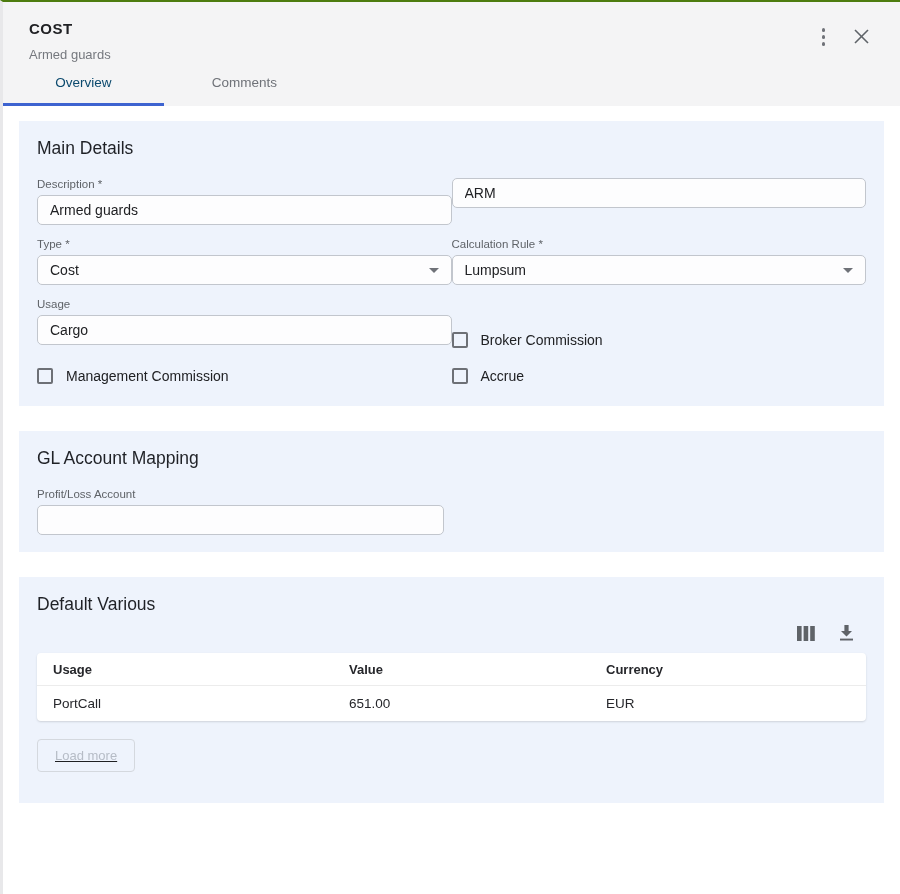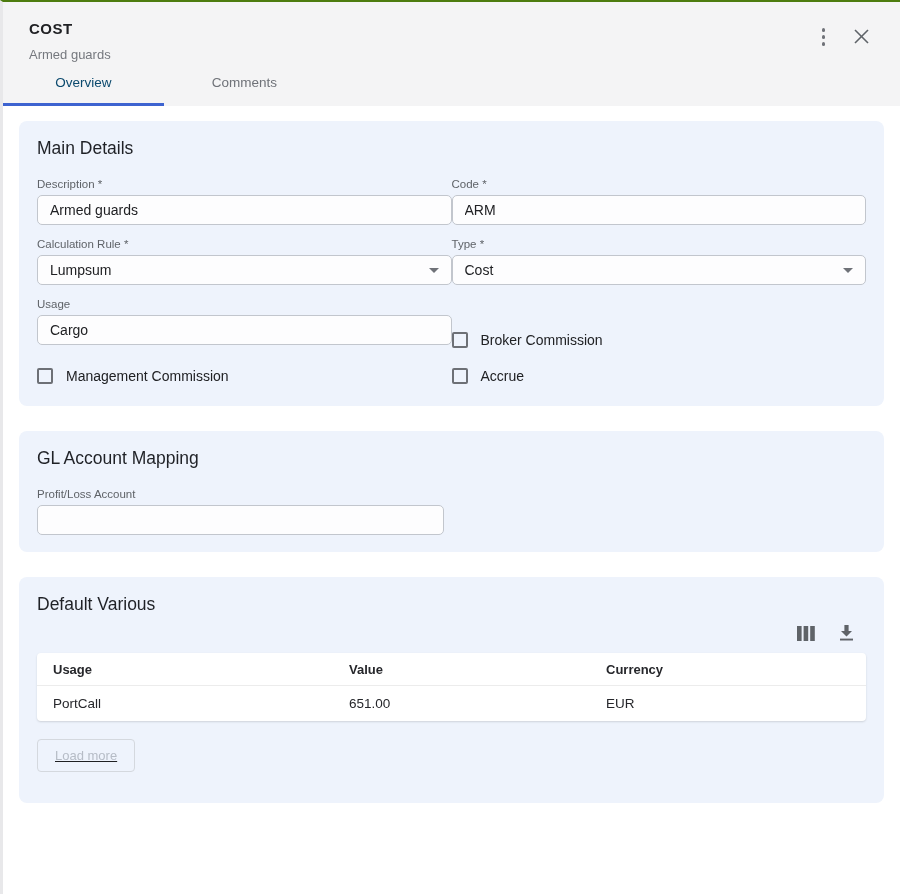--- a/index.html
+++ b/index.html
@@ -37,21 +37,21 @@
   .tabs { display: flex; margin-top: 13px; }
   .tab {
     width: 161px; text-align: center; padding: 0 0 13px 0;
     font-size: 13.5px; color: #6f7278; cursor: pointer;
     border-bottom: 3px solid transparent;
   }
   .tab.active { color: #0c4a6e; border-bottom-color: #3d63d0; }
 
   
   .content { padding: 15px 16px 12px 16px; display: flex; flex-direction: column; gap: 25px; }
-  .card { background: #eef3fc; border-radius: 8px; padding: 17px 18px 15px 18px; }
+  .card { background: #eef3fc; border-radius: 0; padding: 17px 18px 15px 18px; }
   .card-title { font-size: 17.5px; color: #1f2126; margin-bottom: 19px; }
 
   .grid2 { display: grid; grid-template-columns: 1fr 1fr; }
 
   .field { margin-bottom: 13px; }
   .field-label {
     display: block; font-size: 11.5px; color: #5f6368; margin-bottom: 5px;
   }
   .text-input, .select {
     width: 100%; height: 30px;
@@ -140,35 +140,34 @@
     <div class="card">
       <div class="card-title">Main Details</div>
 
       <div class="grid2">
 
         <div class="field">
           <span class="field-label">Description *</span>
           <input class="text-input" type="text" value="Armed guards" style="">
         </div>
         <div class="field">
-          <span class="field-label">Code *</span>
           <input class="text-input" type="text" value="ARM" style="">
         </div>
 
+        <div class="field">
+          <span class="field-label">Type *</span>
+          <div class="select">
+            <span>Cost</span>
+            <span class="select-arrow"></span>
+          </div>
+        </div>
         <div class="field">
           <span class="field-label">Calculation Rule *</span>
           <div class="select">
             <span>Lumpsum</span>
-            <span class="select-arrow"></span>
-          </div>
-        </div>
-        <div class="field">
-          <span class="field-label">Type *</span>
-          <div class="select">
-            <span>Cost</span>
             <span class="select-arrow"></span>
           </div>
         </div>
 
         <div class="field">
           <span class="field-label">Usage</span>
           <input class="text-input" type="text" value="Cargo" style="">
         </div>
         <div class="check-row cb-align-input">
           <span class="checkbox"></span>

